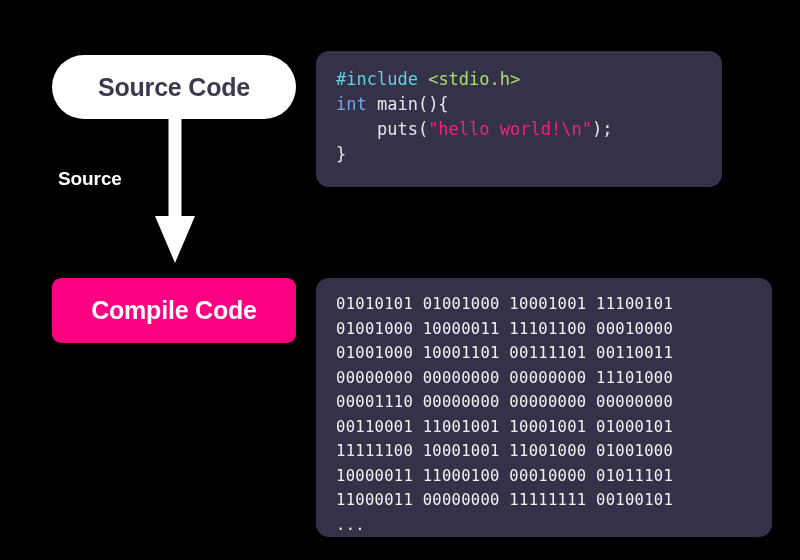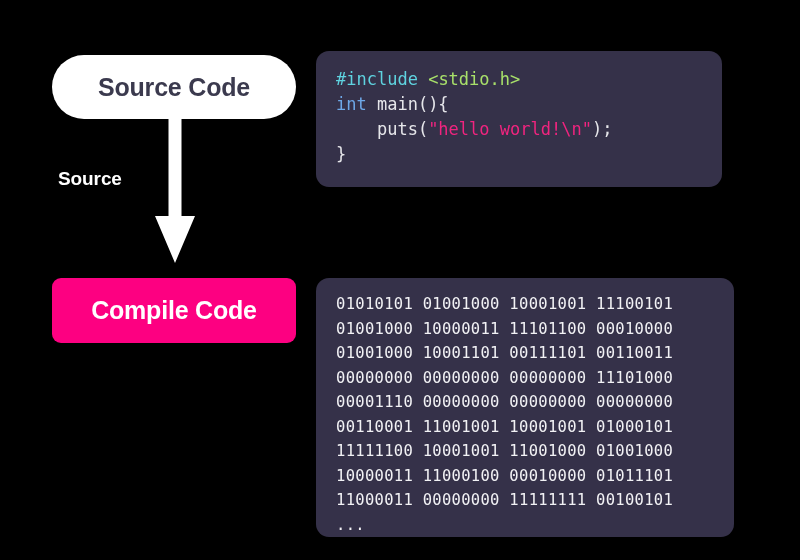--- a/index.html
+++ b/index.html
@@ -90,21 +90,21 @@
     left: 316px;
     top: 43px;
     width: 406px;
     height: 136px;
     padding: 16px 36px 0 20px;
   }
 
   #binary-panel {
     left: 316px;
     top: 270px;
-    width: 418px;
+    width: 456px;
     height: 259px;
     padding: 14px 20px 0 20px;
   }
 
   .code {
     font-family: "DejaVu Sans Mono", monospace;
     font-size: 17px;
     line-height: 25px;
     white-space: pre;
     color: #E6E6EA;

